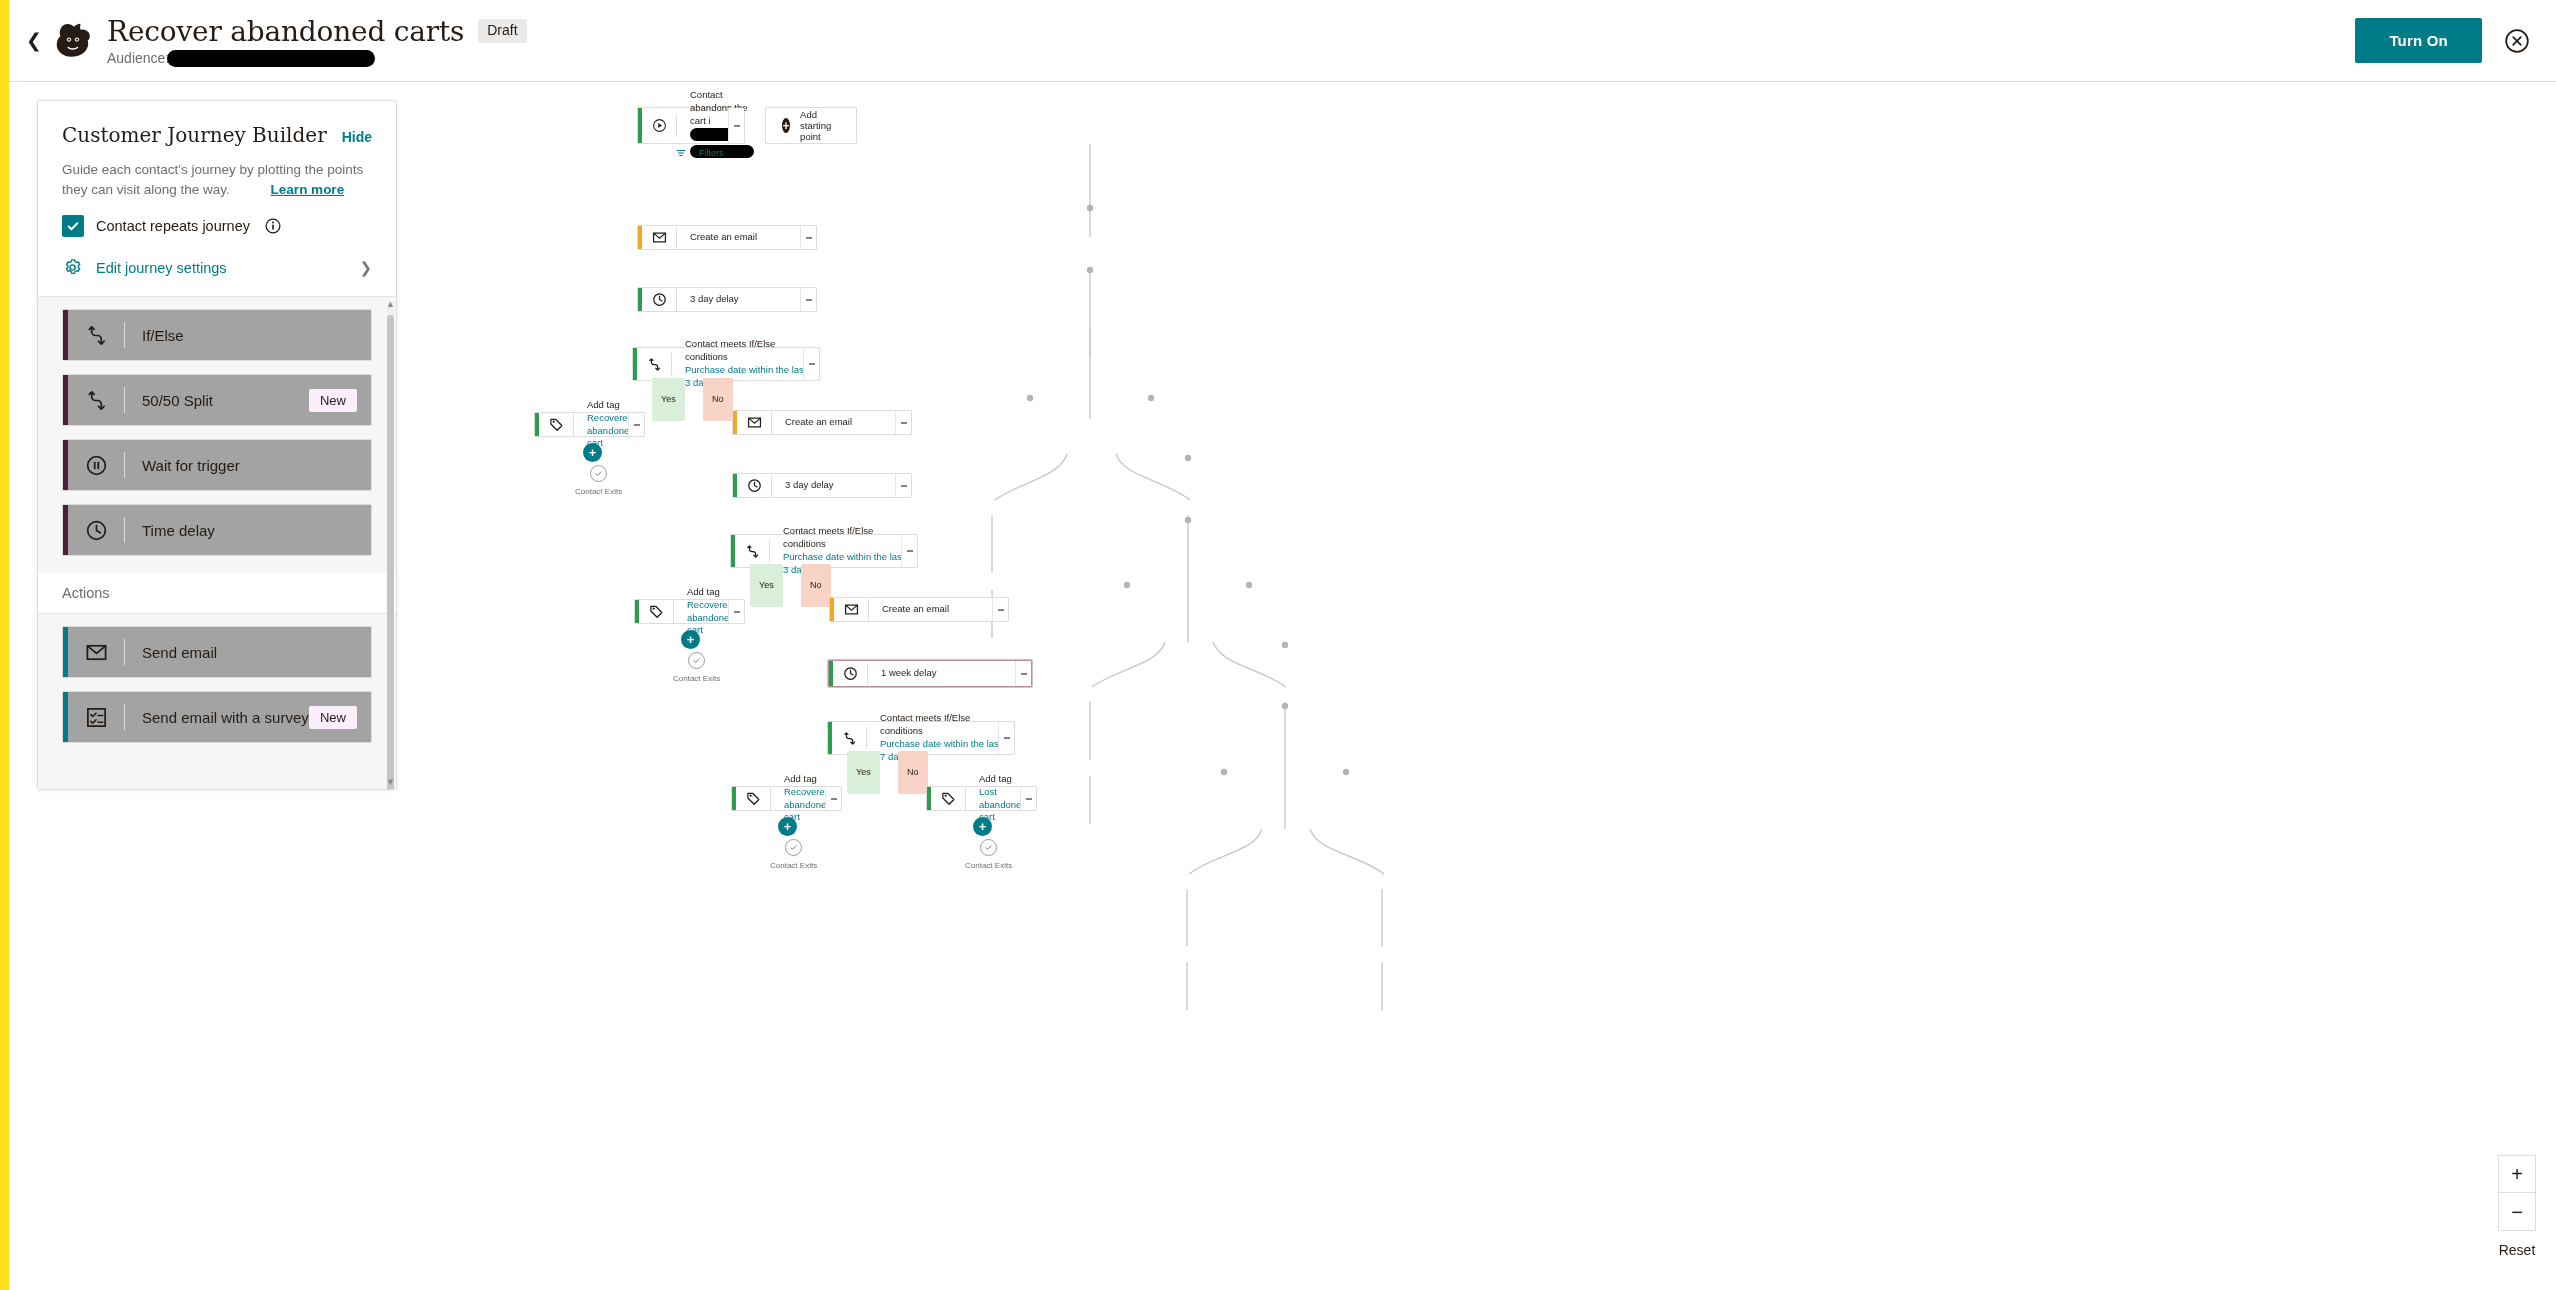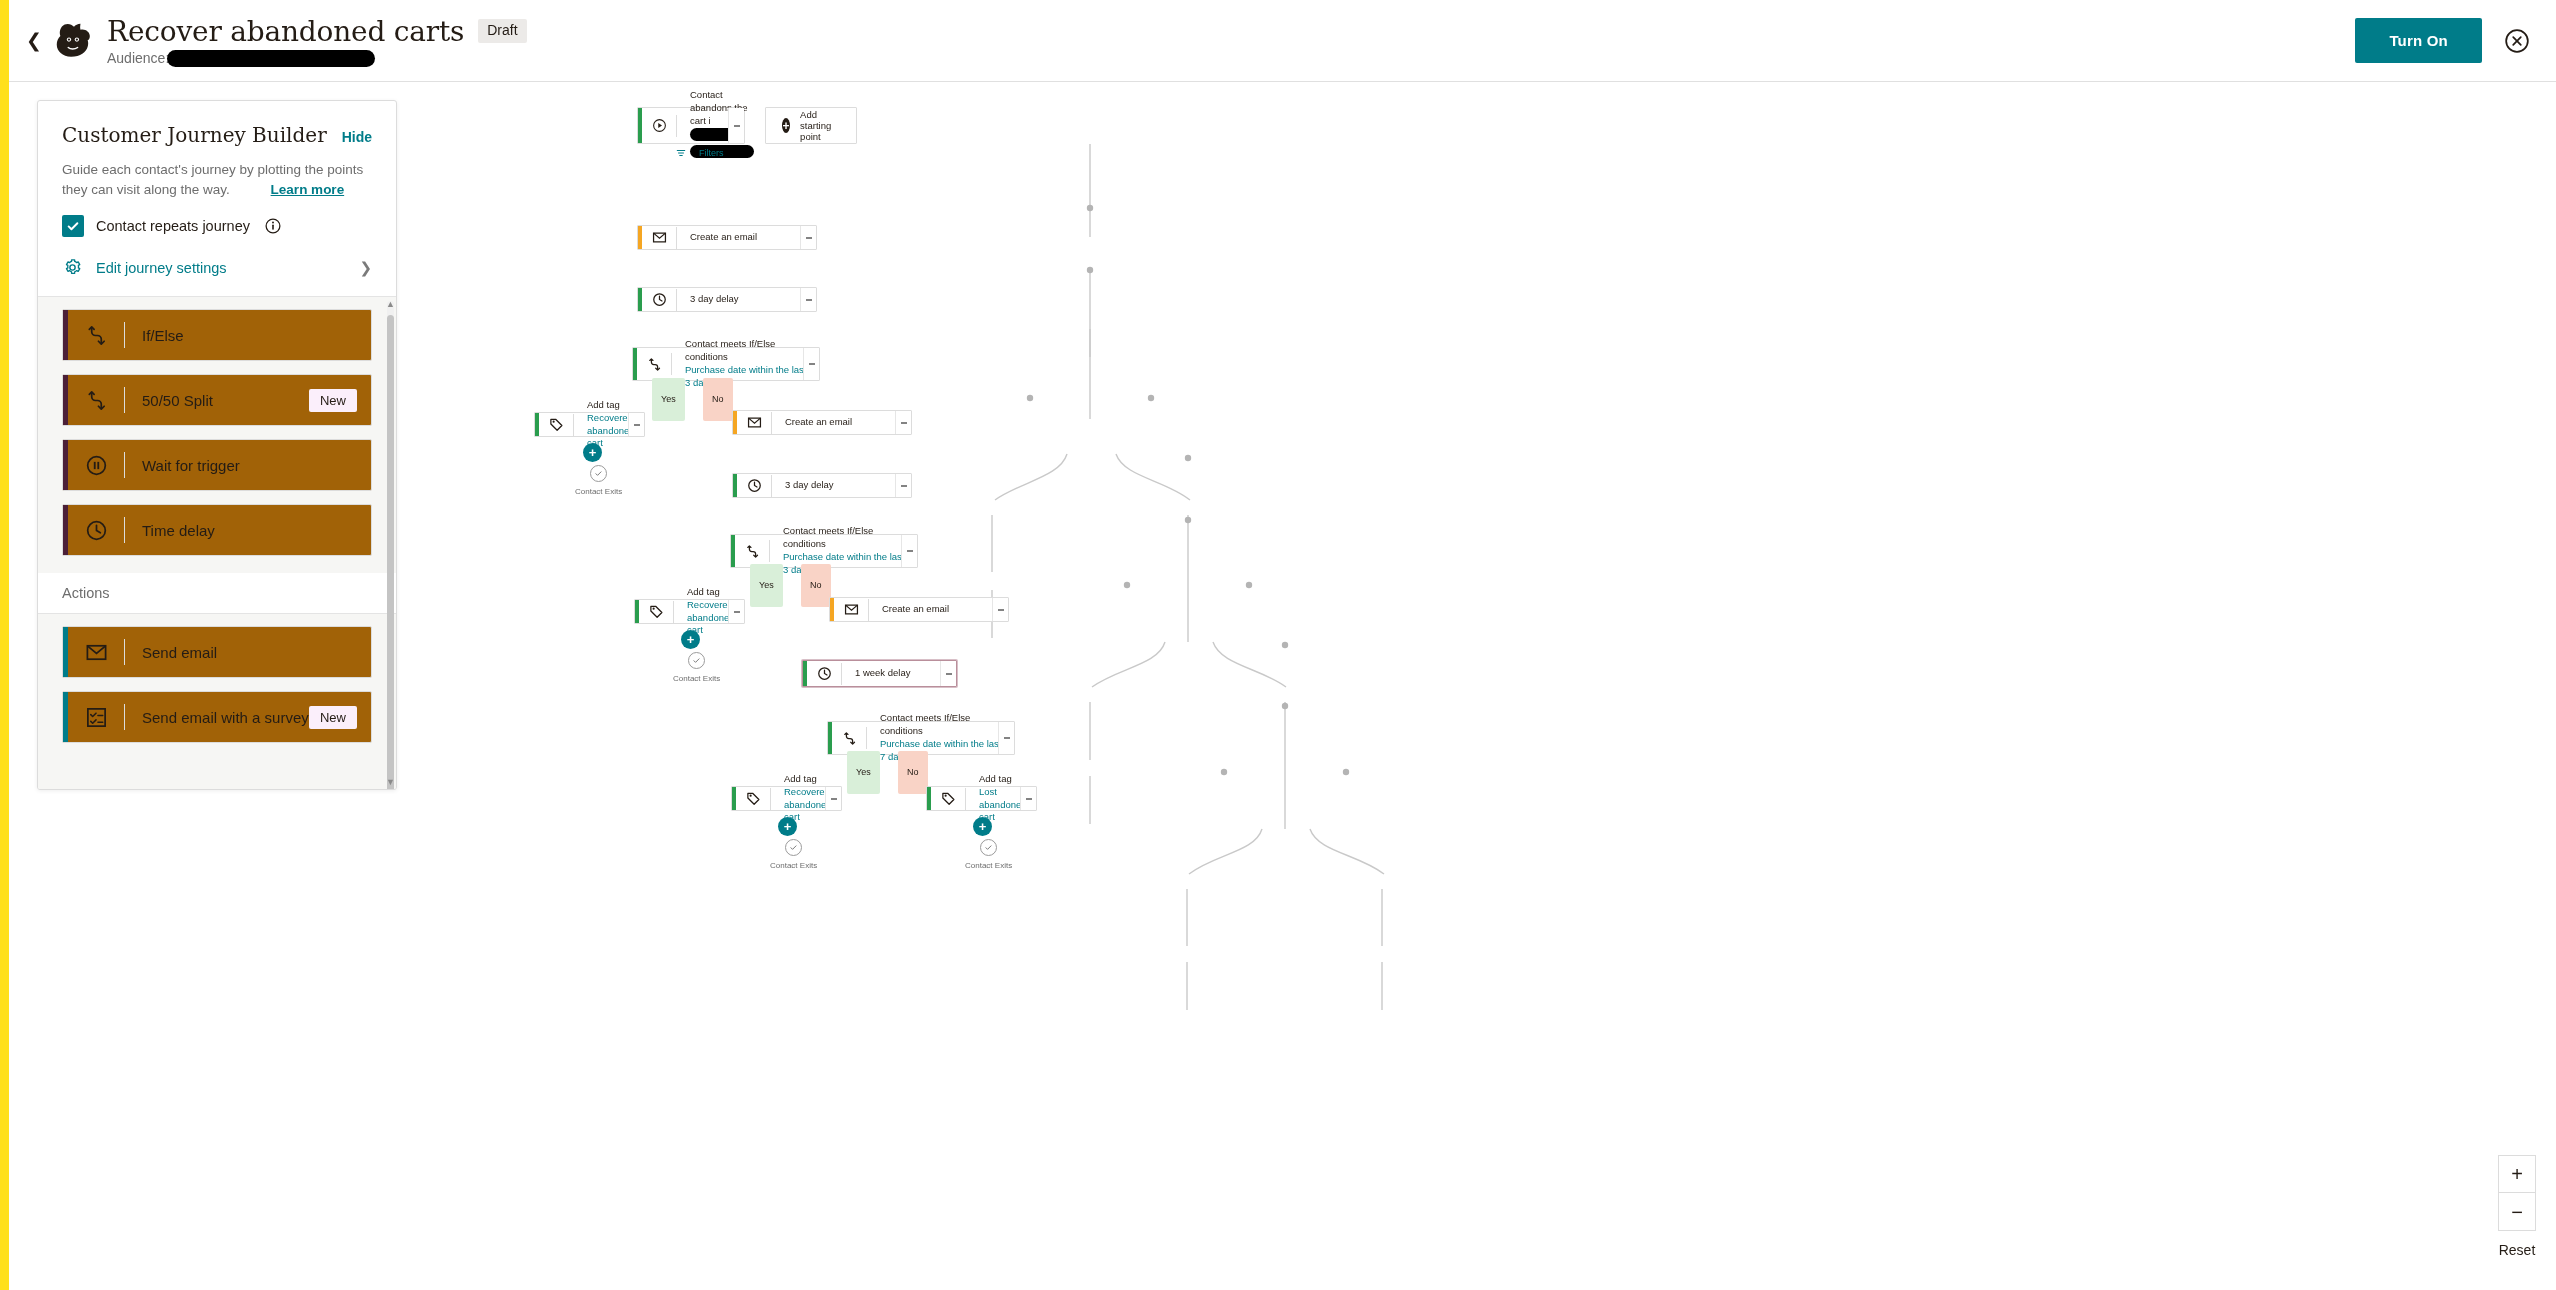--- a/index.html
+++ b/index.html
@@ -92,21 +92,21 @@
   .sb-settings-label { font-size: 14.5px; color: #007c89; font-weight: 400; }
   .sb-settings-chev { margin-left: auto; color: #7a7a7a; font-size: 15px; }
 
   .sb-scroll { flex: 1 1 auto; overflow: hidden; position: relative; background:#f6f6f4;}
   .sect-head {
     background: #fff; padding: 12px 24px; font-size: 14.5px; color: #6d6d6d;
     border-bottom: 1px solid #e4e4e4;
   }
   .sect-body { padding: 12px 24px 4px 24px; background: #f6f6f4; }
   .node-card {
-    display: flex; align-items: center; background: #a16207;
+    display: flex; align-items: center; background: #a3a3a3;
     border: 1px solid #dcdcdc; border-radius: 2px;
     height: 52px; margin-bottom: 13px; cursor: grab; position: relative;
     padding-left: 0;
   }
   .node-card .accent { width: 5px; height: 100%; flex: 0 0 auto; }
   .node-card.rule .accent { background: #4b1f37; }
   .node-card.action .accent { background: #007c89; }
   .node-card .ic {
     width: 56px; display: flex; align-items: center; justify-content: center;
     flex: 0 0 auto;
@@ -654,21 +654,21 @@
       </div>
       <div class="fdiv"></div>
       <div class="ftxt">Create an email</div>
       <div class="kebab">
           <span></span>
           <span></span>
           <span></span>
         </div>
     </div>
 
-    <div class="fnode green selected" style="left:402px; top:578px; width:155px; height:27px;">
+    <div class="fnode green selected" style="left:428px; top:578px; width:204px; height:27px;">
       <div class="facc"></div>
       <div class="fic">
         <svg viewBox="0 0 24 24">
             <circle cx="12" cy="12" r="9.2" stroke="#241c15" stroke-width="2" fill="none"></circle>
             <path d="M12 6.6V12l4 2.4" stroke="#241c15" stroke-width="2" fill="none" stroke-linecap="round"></path>
           </svg>
       </div>
       <div class="fdiv"></div>
       <div class="ftxt">1 week delay</div>
       <div class="kebab">

